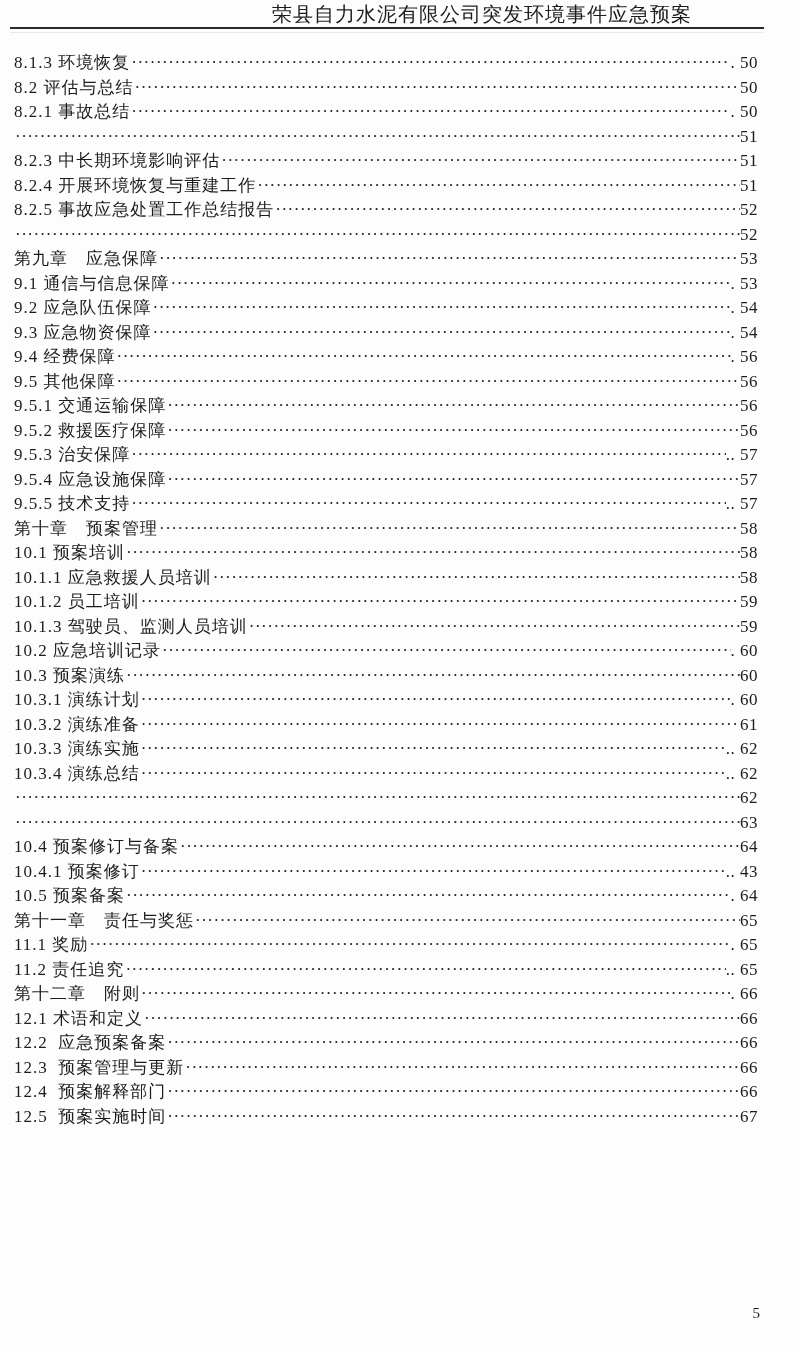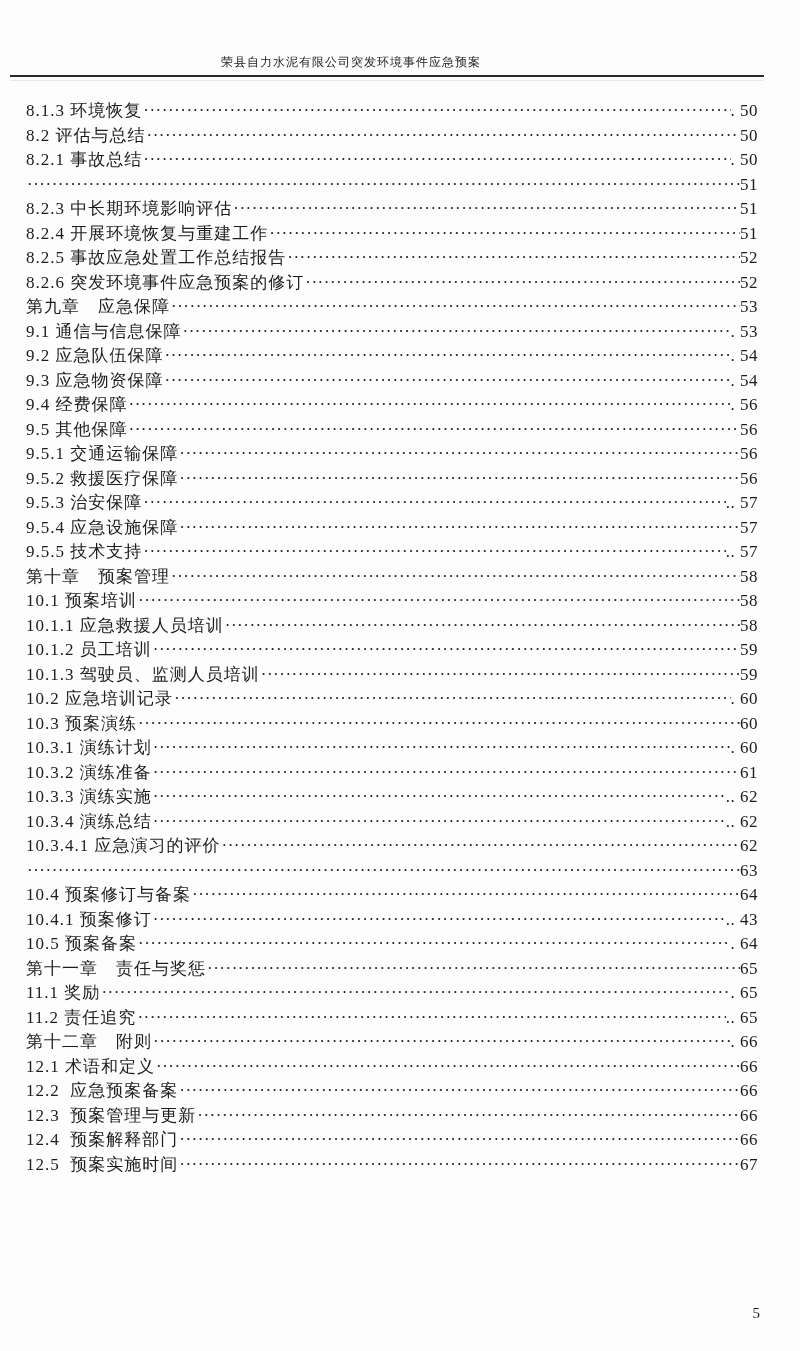--- a/index.html
+++ b/index.html
@@ -12,47 +12,45 @@
     position: relative;
   }
   .doc-header {
     padding-top: 3px;
   }
   .doc-header .title {
     display: block;
     width: 754px;
     margin-left: 10px;
     padding-right: 72px;
-    text-align: center;
-    font-size: 12px;
+    text-align: right;
+    font-size: 20px;
     line-height: 22px;
     letter-spacing: 1px;
     white-space: pre;
-    margin-top: 48px;
   }
   .header-rule {
     margin: 2px 36px 0 10px;
     height: 0;
     border-top: 2px solid #2a2a2a;
   }
   .header-rule-shadow {
     margin: 3px 36px 0 10px;
     height: 0;
     border-top: 1px solid #e9e9e9;
   }
   .toc {
     margin: 18px 42px 0 14px;
   }
   .toc-row {
     display: flex;
     align-items: baseline;
     height: 24.5px;
     line-height: 24.5px;
     font-size: 17px;
-    margin-left: 12px;
   }
   .toc-label {
     white-space: pre;
     letter-spacing: 1px;
     flex: 0 0 auto;
   }
   .toc-leader {
     flex: 1 1 auto;
     overflow: hidden;
     white-space: nowrap;
@@ -118,21 +116,20 @@
     <span class="toc-page">51</span>
   </div>
 
   <div class="toc-row">
     <span class="toc-label">8.2.5 事故应急处置工作总结报告</span>
     <span class="toc-leader">················································································································································································································································</span>
     <span class="toc-page">52</span>
   </div>
 
   <div class="toc-row">
-    <span class="toc-label">8.2.6 突发环境事件应急预案的修订</span>
     <span class="toc-leader">················································································································································································································································</span>
     <span class="toc-page">52</span>
   </div>
 
   <div class="toc-row">
     <span class="toc-label">第九章　应急保障</span>
     <span class="toc-leader">················································································································································································································································</span>
     <span class="toc-page">53</span>
   </div>
 
@@ -256,21 +253,20 @@
     <span class="toc-page">.. 62</span>
   </div>
 
   <div class="toc-row">
     <span class="toc-label">10.3.4 演练总结</span>
     <span class="toc-leader">················································································································································································································································</span>
     <span class="toc-page">.. 62</span>
   </div>
 
   <div class="toc-row">
-    <span class="toc-label">10.3.4.1 应急演习的评价</span>
     <span class="toc-leader">················································································································································································································································</span>
     <span class="toc-page">62</span>
   </div>
 
   <div class="toc-row">
     <span class="toc-leader">················································································································································································································································</span>
     <span class="toc-page">63</span>
   </div>
 
   <div class="toc-row">

